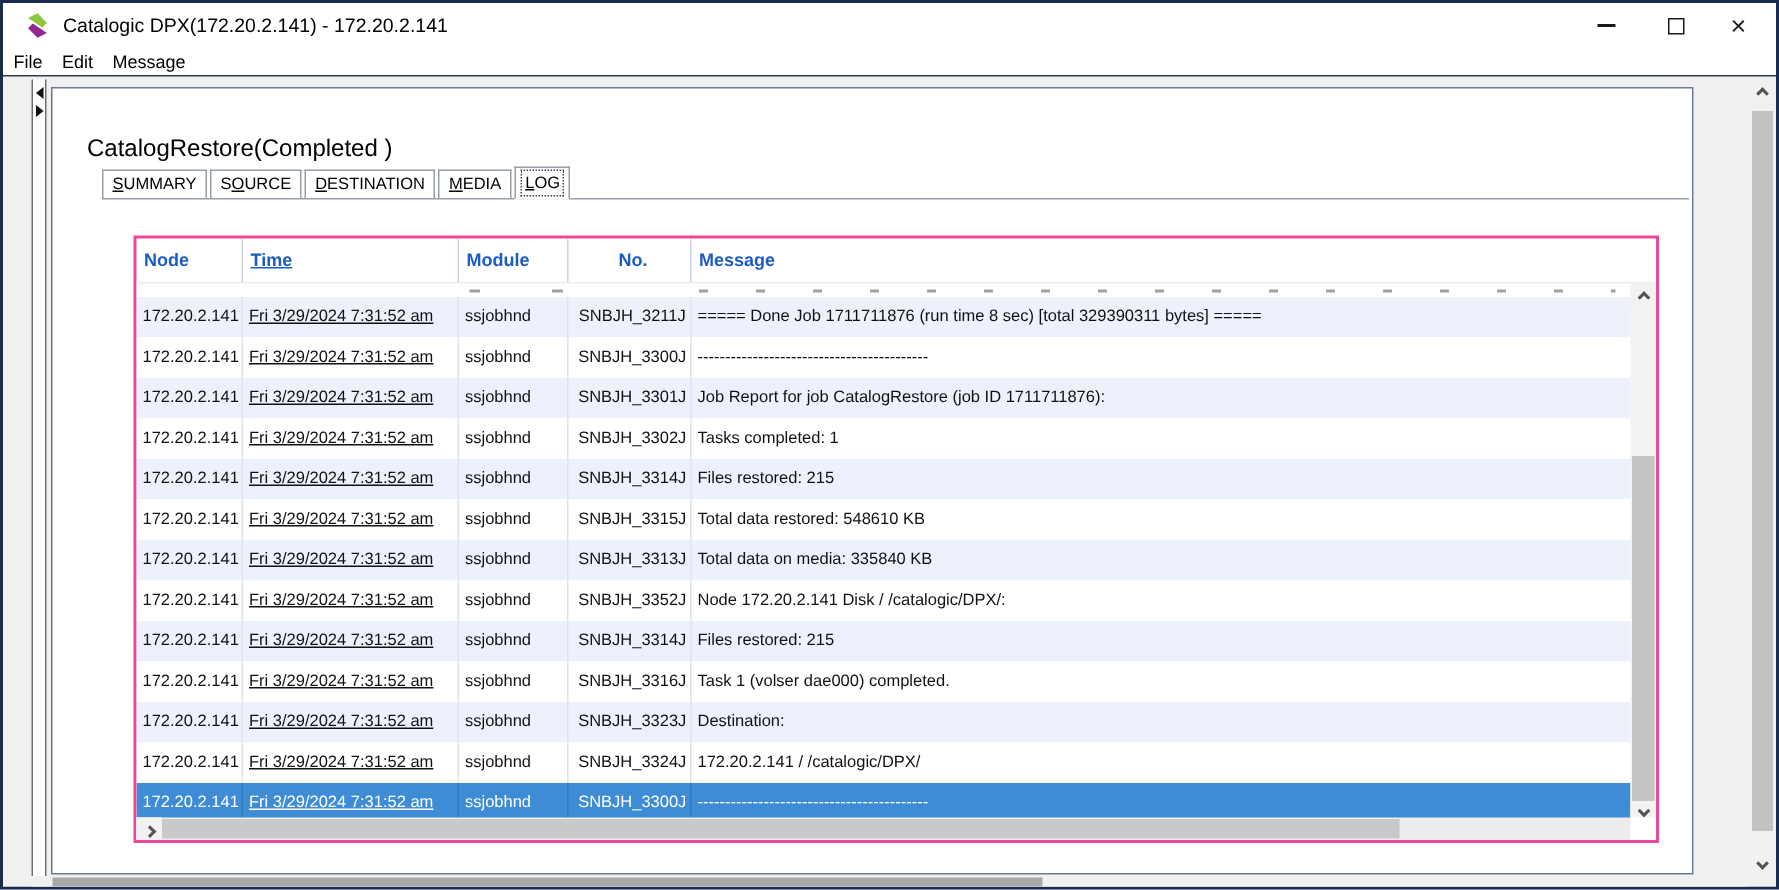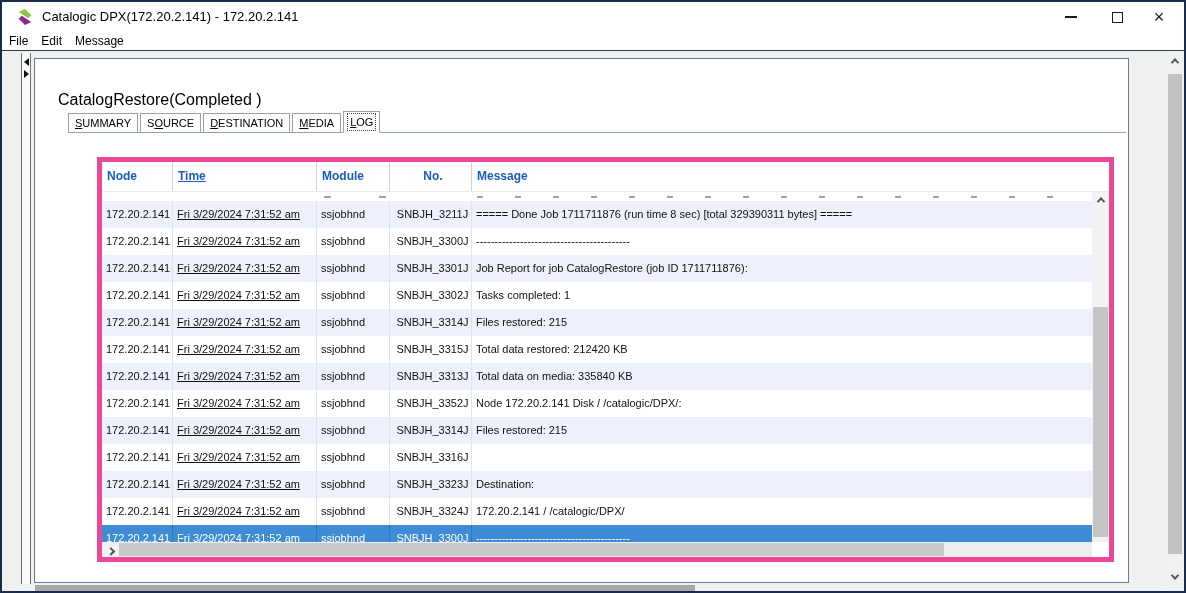--- a/index.html
+++ b/index.html
@@ -44,21 +44,21 @@
               display:flex; align-items:flex-end; border-bottom:1px solid #98a0a8; }
   .tab { height:19px; border:1px solid #98a0a8; border-bottom:none; background:#ffffff;
          font-size:11px; color:#000; padding:0 6px; margin-right:2px;
          display:flex; align-items:center; white-space:nowrap; }
   .tab u { text-decoration:underline; }
   .tab.active { height:22px; margin-bottom:-1px; border-bottom:1px solid #ffffff; padding:0 6px; }
   .tab.active .focus-box { outline:1px dotted #444; outline-offset:2px; }
 
   
   .logtable { position:absolute; left:54px; top:98px; width:1017px; height:405px;
-              border:5px solid #ec4899; background:#fff;margin-left:8px; }
+              border:2px solid #ec4899; background:#fff; }
   .thead { height:30px; display:flex; border-bottom:1px solid #ececec; }
   .th { font-size:12px; font-weight:bold; color:#1a5cc2; line-height:29px; padding-left:5px;
         border-right:1px solid #ccd4e6; overflow:hidden; white-space:nowrap; }
   .tbody { position:relative; height:360px; overflow:hidden; }
   .rows { position:absolute; left:0; top:0; right:17px; bottom:0; }
   .row { display:flex; height:27px; background:#ffffff; }
   .row.alt { background:#ecf1fb; }
   .row .cell { font-size:11px; color:#111; line-height:27px; padding-left:4px;
                border-right:1px solid #dfe3ee; overflow:hidden; white-space:nowrap; }
   .row.selected { background:#3e8cd5; }
@@ -203,21 +203,21 @@
                 <div class="cell c-time">Fri 3/29/2024 7:31:52 am</div>
                 <div class="cell c-module">ssjobhnd</div>
                 <div class="cell c-no">SNBJH_3314J</div>
                 <div class="cell c-msg">Files restored: 215</div>
               </div>
               <div class="row">
                 <div class="cell c-node">172.20.2.141</div>
                 <div class="cell c-time">Fri 3/29/2024 7:31:52 am</div>
                 <div class="cell c-module">ssjobhnd</div>
                 <div class="cell c-no">SNBJH_3315J</div>
-                <div class="cell c-msg">Total data restored: 212420 KB</div>
+                <div class="cell c-msg">Total data restored: 548610 KB</div>
               </div>
               <div class="row alt">
                 <div class="cell c-node">172.20.2.141</div>
                 <div class="cell c-time">Fri 3/29/2024 7:31:52 am</div>
                 <div class="cell c-module">ssjobhnd</div>
                 <div class="cell c-no">SNBJH_3313J</div>
                 <div class="cell c-msg">Total data on media: 335840 KB</div>
               </div>
               <div class="row">
                 <div class="cell c-node">172.20.2.141</div>
@@ -231,20 +231,21 @@
                 <div class="cell c-time">Fri 3/29/2024 7:31:52 am</div>
                 <div class="cell c-module">ssjobhnd</div>
                 <div class="cell c-no">SNBJH_3314J</div>
                 <div class="cell c-msg">Files restored: 215</div>
               </div>
               <div class="row">
                 <div class="cell c-node">172.20.2.141</div>
                 <div class="cell c-time">Fri 3/29/2024 7:31:52 am</div>
                 <div class="cell c-module">ssjobhnd</div>
                 <div class="cell c-no">SNBJH_3316J</div>
+                <div class="cell c-msg">Task 1 (volser dae000) completed.</div>
               </div>
               <div class="row alt">
                 <div class="cell c-node">172.20.2.141</div>
                 <div class="cell c-time">Fri 3/29/2024 7:31:52 am</div>
                 <div class="cell c-module">ssjobhnd</div>
                 <div class="cell c-no">SNBJH_3323J</div>
                 <div class="cell c-msg">Destination:</div>
               </div>
               <div class="row">
                 <div class="cell c-node">172.20.2.141</div>

